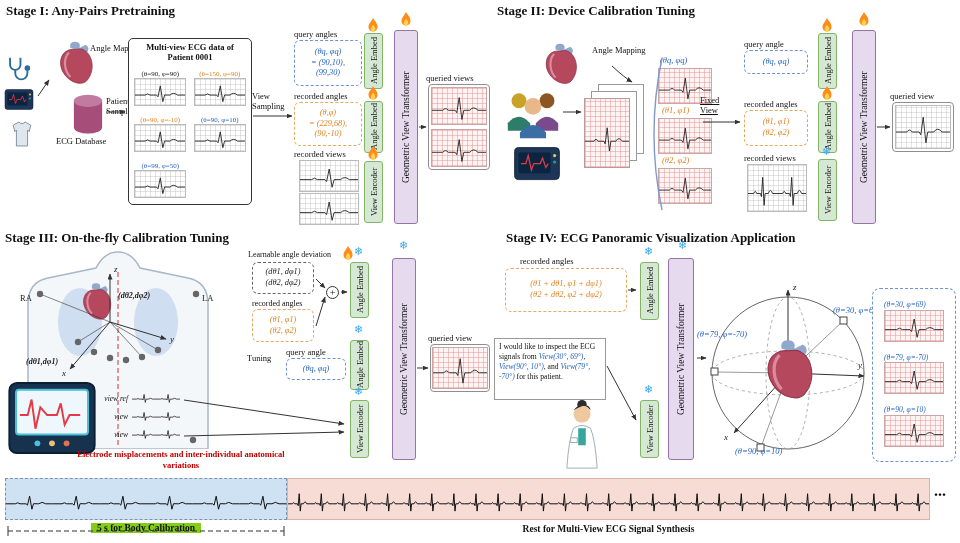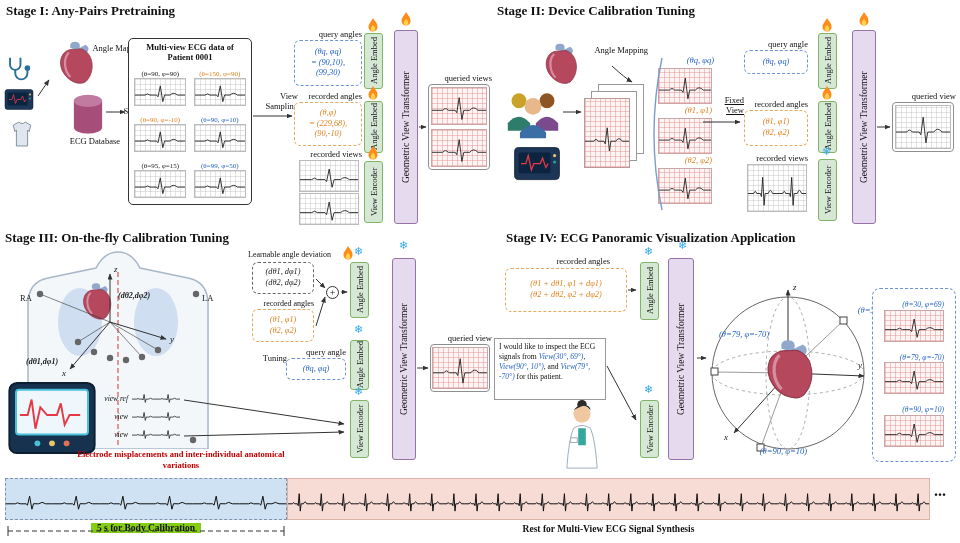--- a/index.html
+++ b/index.html
@@ -1,20 +1,20 @@
 <!DOCTYPE html>
 <html><head>
 <meta charset="utf-8">
 <style>
 *{margin:0;padding:0;box-sizing:border-box}
 body{font-family:"Liberation Serif",serif;background:#fff}
 #canvas{position:relative;width:960px;height:543px;background:#fff;overflow:hidden;font-size:9px;color:#111}
 .abs{position:absolute}
 .stage-title{font-weight:bold;font-size:13px;white-space:nowrap}
-.lbl{font-size:8.5px;text-align:right;line-height:1.15}
+.lbl{font-size:8.5px;text-align:left;line-height:1.15}
 .sm{font-size:7.5px}
 .nw{white-space:nowrap}
 .u{text-decoration:underline}
 .math{font-style:italic}
 .dbox{border:1px dashed #555;border-radius:6px;background:#fff;display:flex;flex-direction:column;justify-content:center;align-items:center;font-size:8.3px;line-height:1.3;font-style:italic;text-align:center}
 .t-blue{color:#2563c4;border-color:#6b93d6}
 .t-orange{color:#e0821f;border-color:#e5a960}
 .t-black{color:#1a1a1a;border-color:#666}
 .vbox{display:flex;align-items:center;justify-content:center;writing-mode:vertical-rl;transform:rotate(180deg);background:#d5e8d4;border:1px solid #82b366;border-radius:3px;font-size:8.5px;white-space:nowrap}
 .vbox.purple{background:#e6dbee;border-color:#9673a6;font-size:9.5px}
@@ -160,28 +160,20 @@
         </span>
       </div>
     <div class="cell t-blue">
         <div class="clabel">(θ=90, φ=10)</div>
         <span class="thumb grid-gray">
           <svg class="ecg" width="50" height="26" viewBox="0 0 50 26">
             <path d="M0 16.1 L10.0 16.1 q2.5 -2.4 5.0 0 L21.5 16.1 l1.5 1.7 l2.3 -10.9 l2.5 15.8 l1.8 -6.7 L35.0 16.1 q3.5 -3.5 7.5 0 L50.0 16.1" fill="none" stroke="#222" stroke-width="0.9"></path>
           </svg>
         </span>
       </div>
-    <div class="cell t-black">
-        <div class="clabel">(θ=95, φ=15)</div>
-        <span class="thumb grid-gray">
-          <svg class="ecg" width="50" height="26" viewBox="0 0 50 26">
-            <path d="M0 16.1 L10.0 16.1 q2.5 -2.4 5.0 0 L21.5 16.1 l1.5 1.7 l2.3 -10.9 l2.5 15.8 l1.8 -6.7 L35.0 16.1 q3.5 -3.5 7.5 0 L50.0 16.1" fill="none" stroke="#222" stroke-width="0.9"></path>
-          </svg>
-        </span>
-      </div>
     <div class="cell t-blue">
         <div class="clabel">(θ=99, φ=50)</div>
         <span class="thumb grid-gray">
           <svg class="ecg" width="50" height="26" viewBox="0 0 50 26">
             <path d="M0 16.1 L10.0 16.1 q2.5 -2.4 5.0 0 L21.5 16.1 l1.5 1.7 l2.3 -10.9 l2.5 15.8 l1.8 -6.7 L35.0 16.1 q3.5 -3.5 7.5 0 L50.0 16.1" fill="none" stroke="#222" stroke-width="0.9"></path>
           </svg>
         </span>
       </div>
   </div>
 

